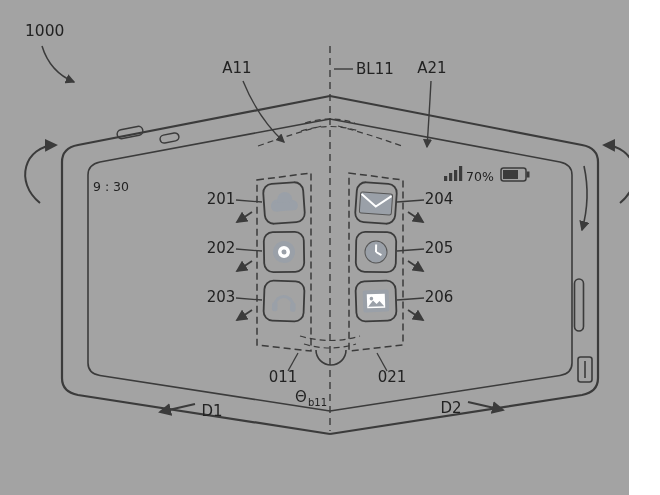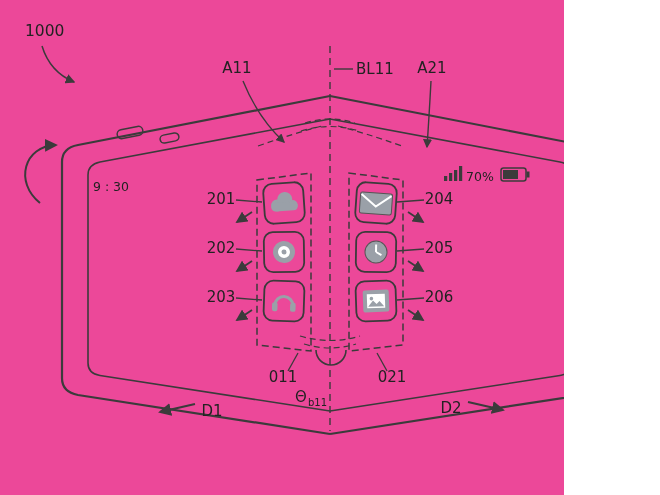--- a/index.html
+++ b/index.html
@@ -2,23 +2,23 @@
 <html><head>
 <meta charset="utf-8">
 <style>
   html, body {
     margin: 0;
     padding: 0;
     background: #ffffff;
   }
   .stage {
     position: relative;
-    width: 564px;
+    width: 629px;
     height: 495px;
-    background: #ec4899;
+    background: #a3a3a3;
     overflow: hidden;
     font-family: "DejaVu Sans", sans-serif;
   }
   svg text {
     font-family: "DejaVu Sans", sans-serif;
     fill: #222222;
   }
   .ref-label { font-size: 15px; }
   .ref-label-lg { font-size: 15.5px; }
   .status-text { font-size: 12.5px; }

